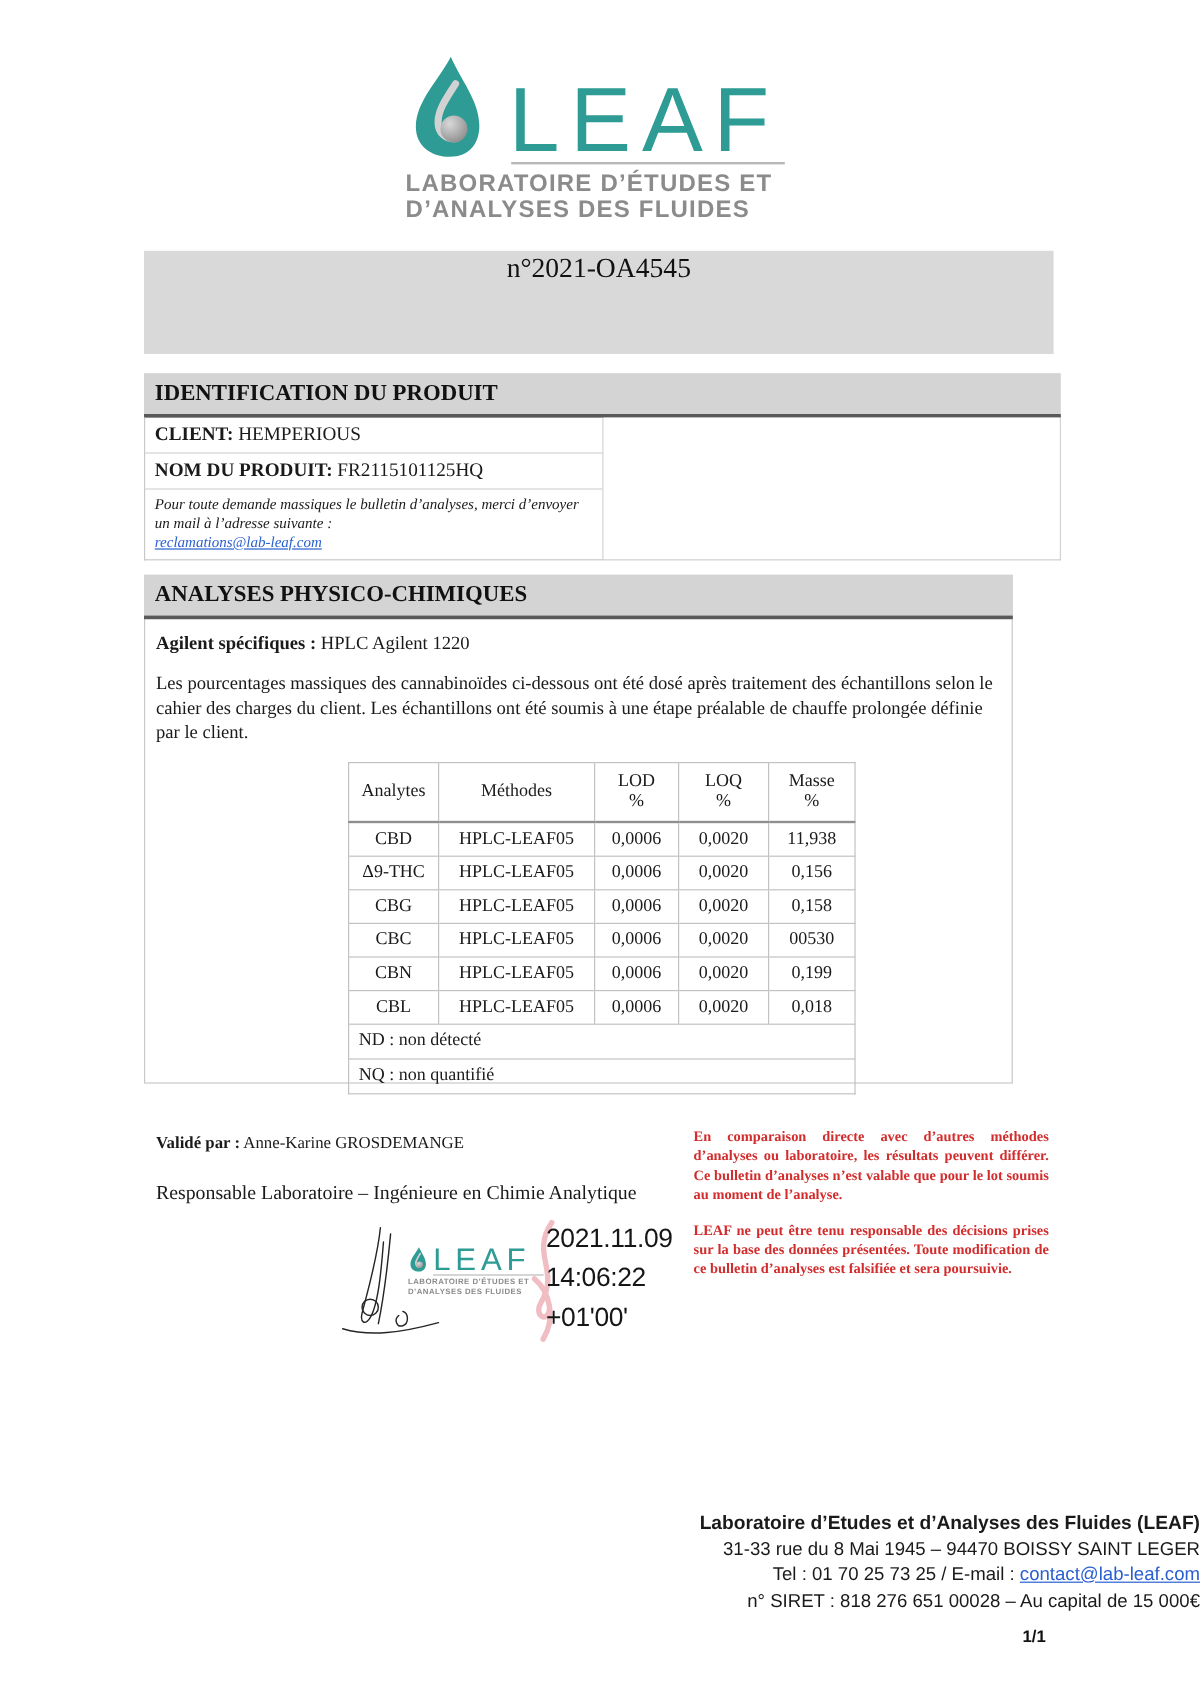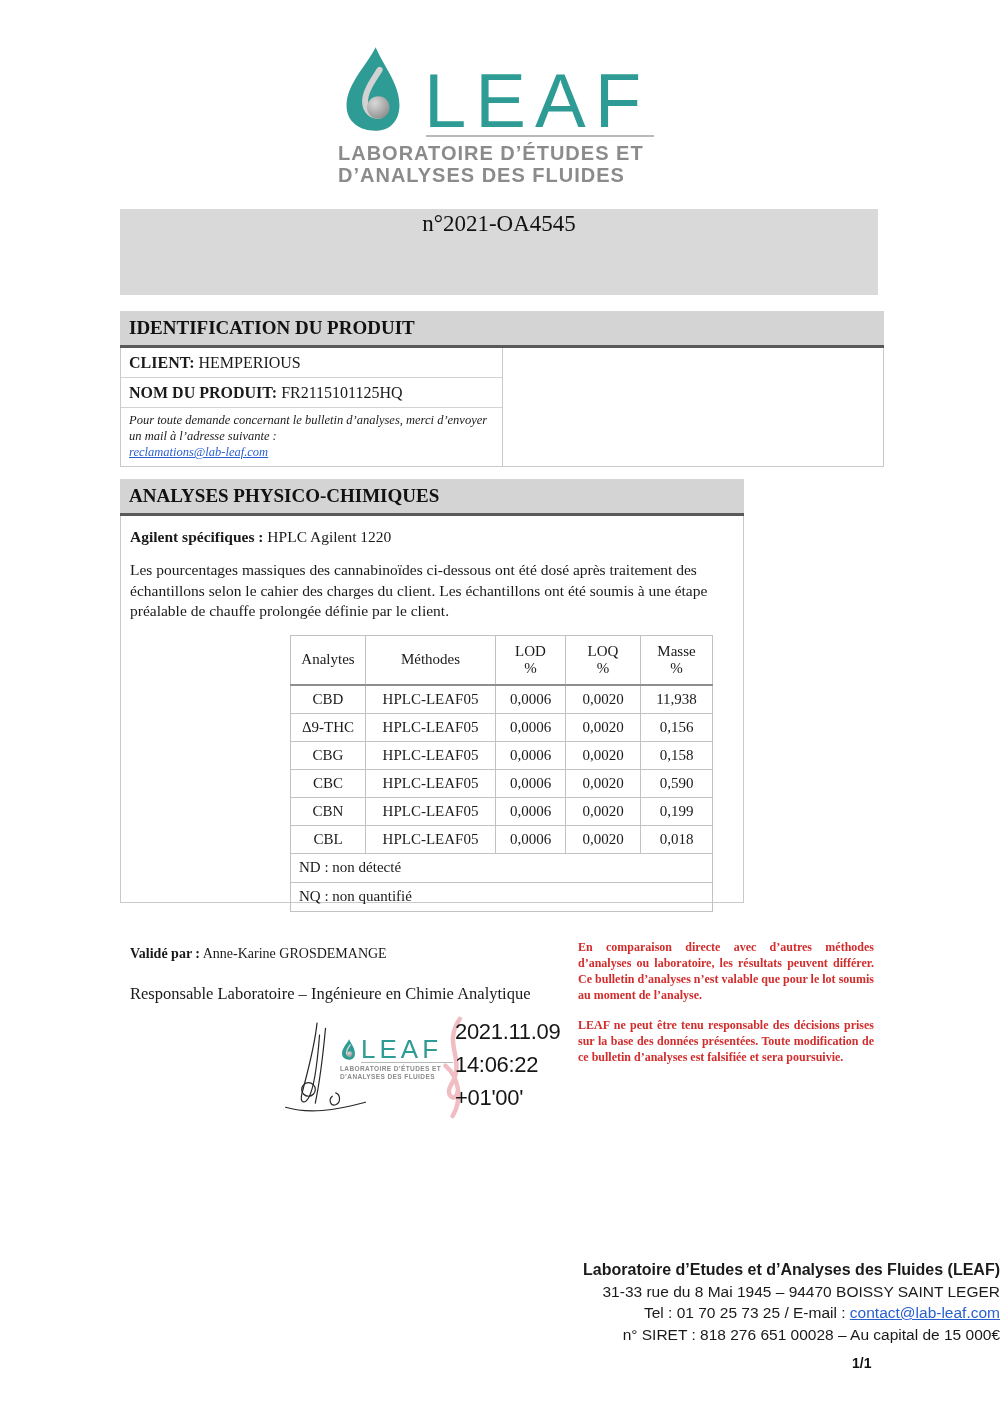--- a/index.html
+++ b/index.html
@@ -43,21 +43,21 @@
   .id-section { position:absolute; left:120px; top:311px; width:764px; }
   .id-body { display:flex; border:1px solid #c9c9c9; border-top:none; min-height:111px; }
   .id-left { width:382px; border-right:1px solid #c9c9c9; }
   .id-row { height:30px; line-height:30px; border-bottom:1px solid #d2d2d2; padding-left:8px; font-size:16px; white-space:nowrap; }
   .id-note { padding:4px 10px 6px 8px; font-style:italic; font-size:12.5px; line-height:16px; }
   .id-note a, .link { color:#2a5fd0; text-decoration:underline; }
   .id-right { flex:1; background:#fff; }
   b.lbl { font-weight:700; }
 
   
-  .an-section { position:absolute; left:120px; top:479px; width:624px; height:424px; border:1px solid #c9c9c9; }
+  .an-section { position:absolute; left:120px; top:479px; width:724px; height:424px; border:1px solid #c9c9c9; }
   .an-section .band { margin:-1px -1px 0 -1px; }
   .an-content { padding:0 9px; }
   .an-spec { margin-top:12px; font-size:15.5px; }
   .an-desc { margin-top:14px; font-size:15.5px; line-height:20.5px; }
   table.results { border-collapse:collapse; margin:13px 0 0 160px; }
   table.results th, table.results td {
     border:1px solid #c2c2c2; font-size:15px; font-weight:400;
     text-align:center; vertical-align:middle; padding:0 4px;
   }
   table.results thead th { height:50px; border-bottom:2px solid #8f8f8f; }
@@ -123,21 +123,21 @@
     <div class="title-num">n°2021-OA4545</div>
   </div>
 
   <div class="id-section">
     <div class="band">IDENTIFICATION DU PRODUIT</div>
     <div class="id-body">
       <div class="id-left">
         <div class="id-row"><b class="lbl">CLIENT:</b><span> HEMPERIOUS</span></div>
         <div class="id-row"><b class="lbl">NOM DU PRODUIT:</b><span> FR2115101125HQ</span></div>
         <div class="id-note">
-          <span>Pour toute demande concernant le bulletin d’analyses, merci d’envoyer un mail à l’adresse suivante :</span><br>
+          <span>Pour toute demande massiques le bulletin d’analyses, merci d’envoyer un mail à l’adresse suivante :</span><br>
           <a href="#">reclamations@lab-leaf.com</a>
         </div>
       </div>
       <div class="id-right"></div>
     </div>
   </div>
 
   <div class="an-section">
     <div class="band">ANALYSES PHYSICO-CHIMIQUES</div>
     <div class="an-content">
@@ -189,21 +189,21 @@
               <td>HPLC-LEAF05</td>
               <td>0,0006</td>
               <td>0,0020</td>
               <td>0,158</td>
           </tr>
           <tr>
             <td>CBC</td>
               <td>HPLC-LEAF05</td>
               <td>0,0006</td>
               <td>0,0020</td>
-              <td>0,590</td>
+              <td>00530</td>
           </tr>
           <tr>
             <td>CBN</td>
               <td>HPLC-LEAF05</td>
               <td>0,0006</td>
               <td>0,0020</td>
               <td>0,199</td>
           </tr>
           <tr>
             <td>CBL</td>

